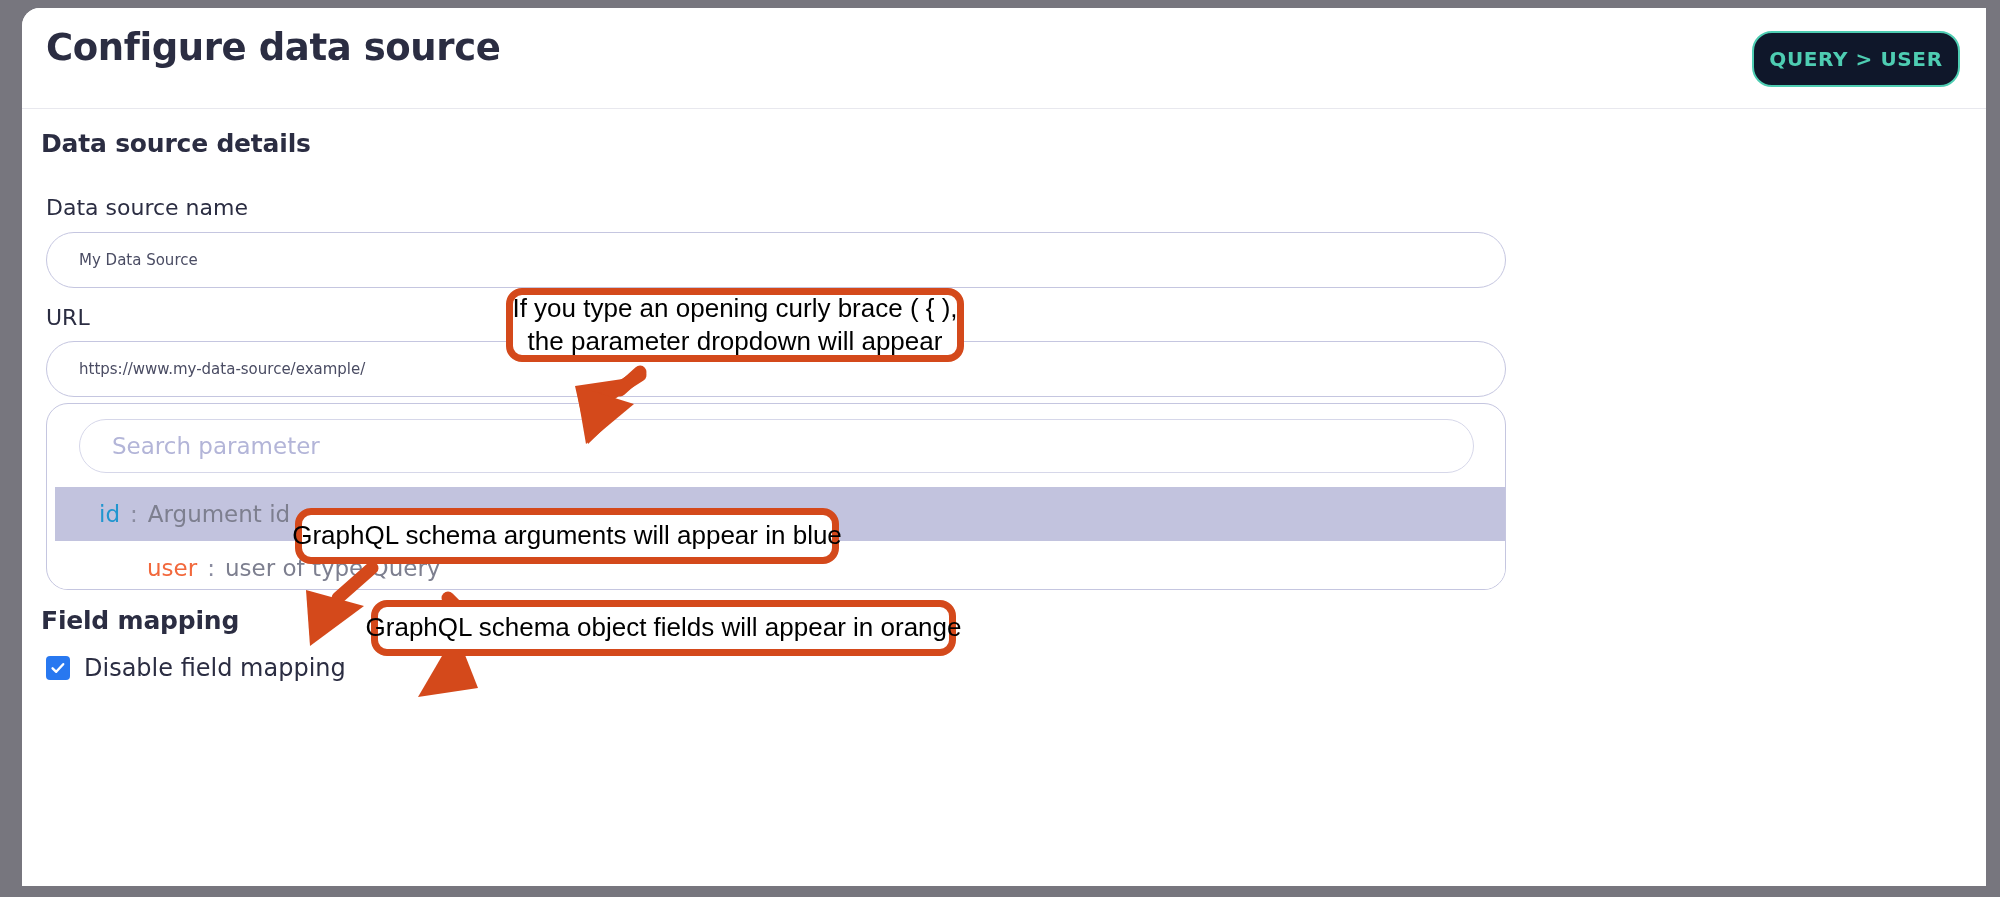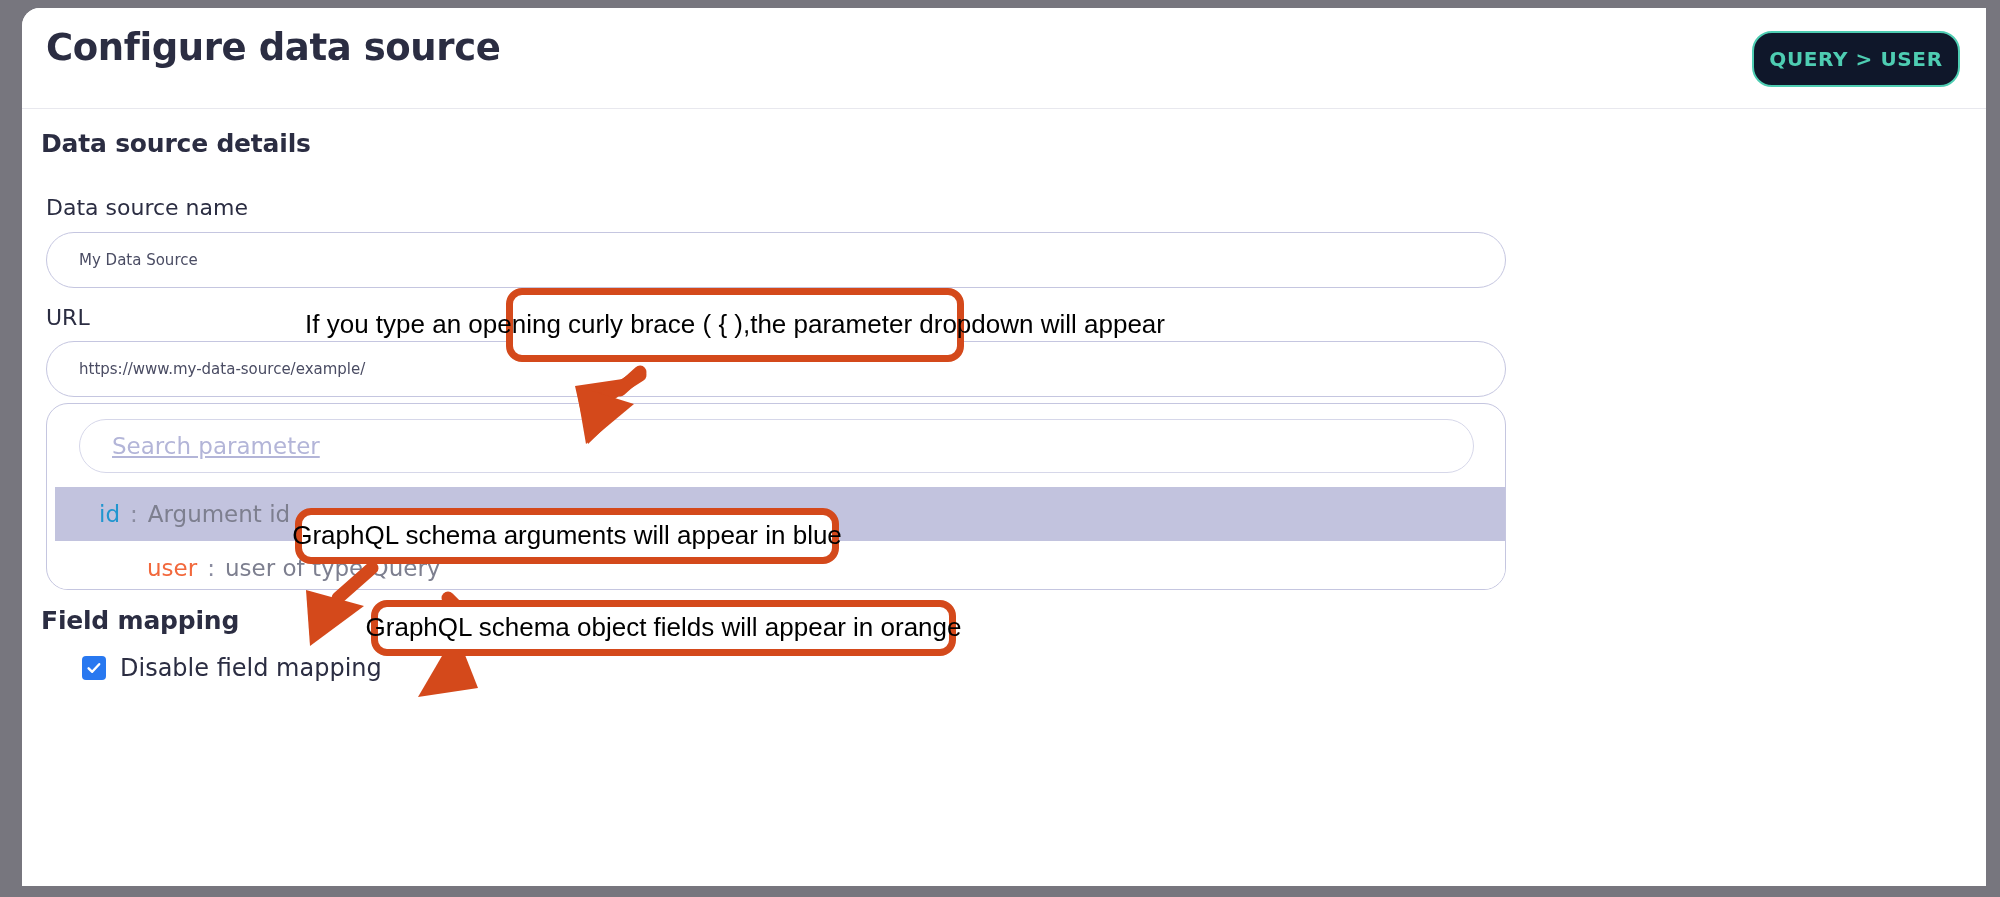--- a/index.html
+++ b/index.html
@@ -138,21 +138,20 @@
     border-radius: 27px;
     background: #ffffff;
     display: flex;
     align-items: center;
     padding-left: 32px;
     font-family: "DejaVu Sans", sans-serif;
     font-size: 23px;
     color: #b3b5d8;
     cursor: text;
     white-space: nowrap;
-    text-decoration: underline;
   }
 
   .param-option {
     position: absolute;
     left: 8px;
     width: 1460px;
     height: 54px;
     display: flex;
     align-items: center;
     padding-left: 44px;
@@ -174,21 +173,20 @@
   .param-colon { color: #8a8ca0; margin: 0 10px; }
   .param-desc { color: #7d7f8f; }
 
   
   #disable-field-mapping-row {
     position: absolute;
     left: 24px; top: 545px;
     display: flex;
     align-items: center;
     cursor: pointer;
-    margin-left: 36px;
   }
   #disable-field-mapping-checkbox {
     width: 24px; height: 24px;
     border-radius: 4px;
     background: #2878f0;
     display: flex;
     align-items: center;
     justify-content: center;
     flex: none;
   }
@@ -212,20 +210,21 @@
     position: absolute;
     left: 0; top: 0;
   }
 
   .callout {
     position: absolute;
     background: #ffffff;
     border: 7px solid #d4491b;
     border-radius: 16px;
     display: flex;
+    flex-direction: column;
     align-items: center;
     justify-content: center;
     font-family: "Liberation Sans", sans-serif;
     font-size: 26px;
     line-height: 1.28;
     color: #000000;
     text-align: center;
     white-space: nowrap;
     box-sizing: border-box;
   }

